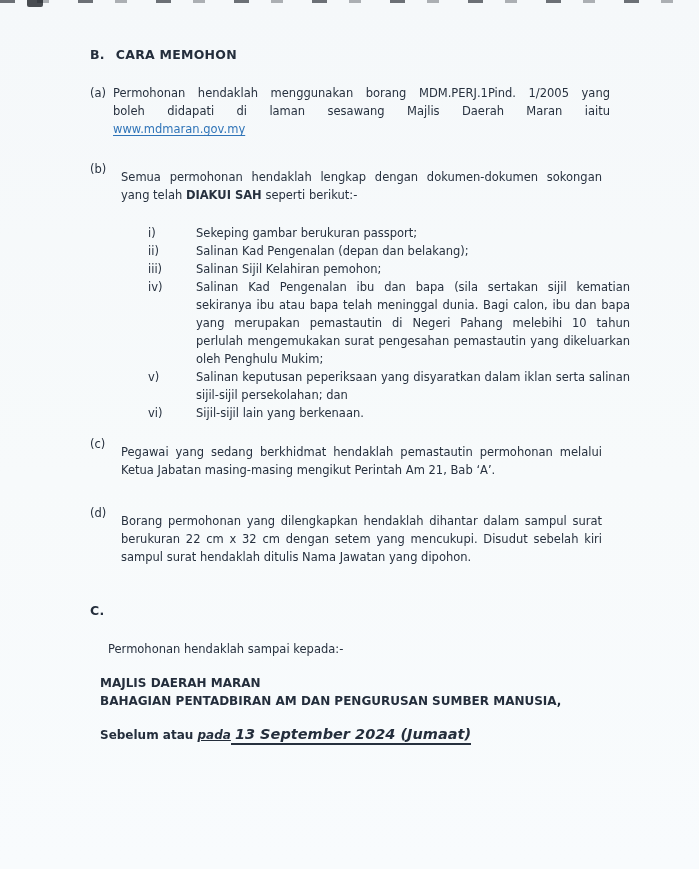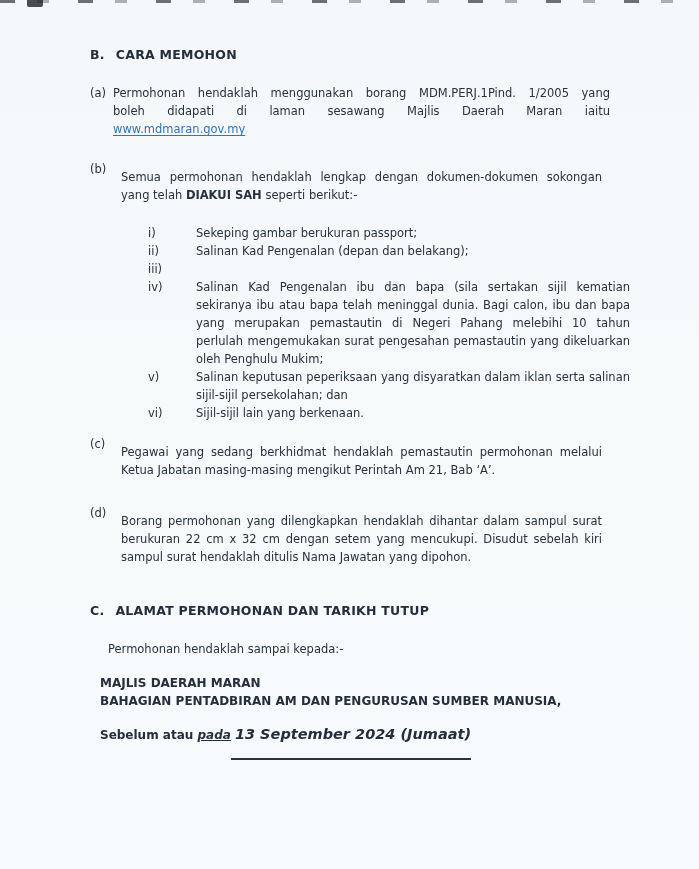--- a/index.html
+++ b/index.html
@@ -57,21 +57,21 @@
   .mt-d  { margin-top: 17px; }
   .mt-ch { margin-top: 28px; }
   .sec-c-body { margin-left: 10px; }
   .intro-line { margin-top: 20px; text-align: left; }
   .address { margin-top: 16px; font-weight: 700; font-size: 12px; line-height: 18px; color: #242e3c; }
   .deadline { margin-top: 15px; font-weight: 700; font-size: 12px; color: #242e3c; }
   .deadline .pada { font-style: italic; text-decoration: underline; }
   .deadline .date {
     font-style: italic; font-size: 14.5px;
     border-bottom: 2px solid #27313f;
-    padding-bottom: 16px;
+    padding-bottom: 1px;
   }
 </style>
 </head>
 <body>
 
 <div class="page">
 
   <div class="scan-strip"></div>
   <div class="scan-blot"></div>
 
@@ -104,20 +104,21 @@
       <div class="roman-row">
         <div class="roman-label">i)</div>
         <div class="roman-text">Sekeping gambar berukuran passport;</div>
       </div>
       <div class="roman-row">
         <div class="roman-label">ii)</div>
         <div class="roman-text">Salinan Kad Pengenalan (depan dan belakang);</div>
       </div>
       <div class="roman-row">
         <div class="roman-label">iii)</div>
+        <div class="roman-text">Salinan Sijil Kelahiran pemohon;</div>
       </div>
       <div class="roman-row">
         <div class="roman-label">iv)</div>
         <div class="roman-text">Salinan Kad Pengenalan ibu dan bapa (sila sertakan sijil kematian sekiranya ibu atau bapa telah meninggal dunia. Bagi calon, ibu dan bapa yang merupakan pemastautin di Negeri Pahang melebihi 10 tahun perlulah mengemukakan surat pengesahan pemastautin yang dikeluarkan oleh Penghulu Mukim;</div>
       </div>
       <div class="roman-row">
         <div class="roman-label">v)</div>
         <div class="roman-text">Salinan keputusan peperiksaan yang disyaratkan dalam iklan serta salinan sijil-sijil persekolahan; dan</div>
       </div>
       <div class="roman-row">
@@ -135,21 +136,20 @@
 
     <div class="item mt-d">
       <div class="item-label">(d)</div>
       <div class="item-body">
         <p>Borang permohonan yang dilengkapkan hendaklah dihantar dalam sampul surat berukuran 22 cm x 32 cm dengan setem yang mencukupi. Disudut sebelah kiri sampul surat hendaklah ditulis Nama Jawatan yang dipohon.</p>
       </div>
     </div>
 
     <div class="sec-heading mt-ch">
       <span>C.</span>
-      <span>ALAMAT PERMOHONAN DAN TARIKH TUTUP</span>
     </div>
 
     <div class="sec-c-body">
       <p class="intro-line">Permohonan hendaklah sampai kepada:-</p>
 
       <div class="address">
         <div>MAJLIS DAERAH MARAN</div>
         <div>BAHAGIAN PENTADBIRAN AM DAN PENGURUSAN SUMBER MANUSIA,</div>
       </div>
 

